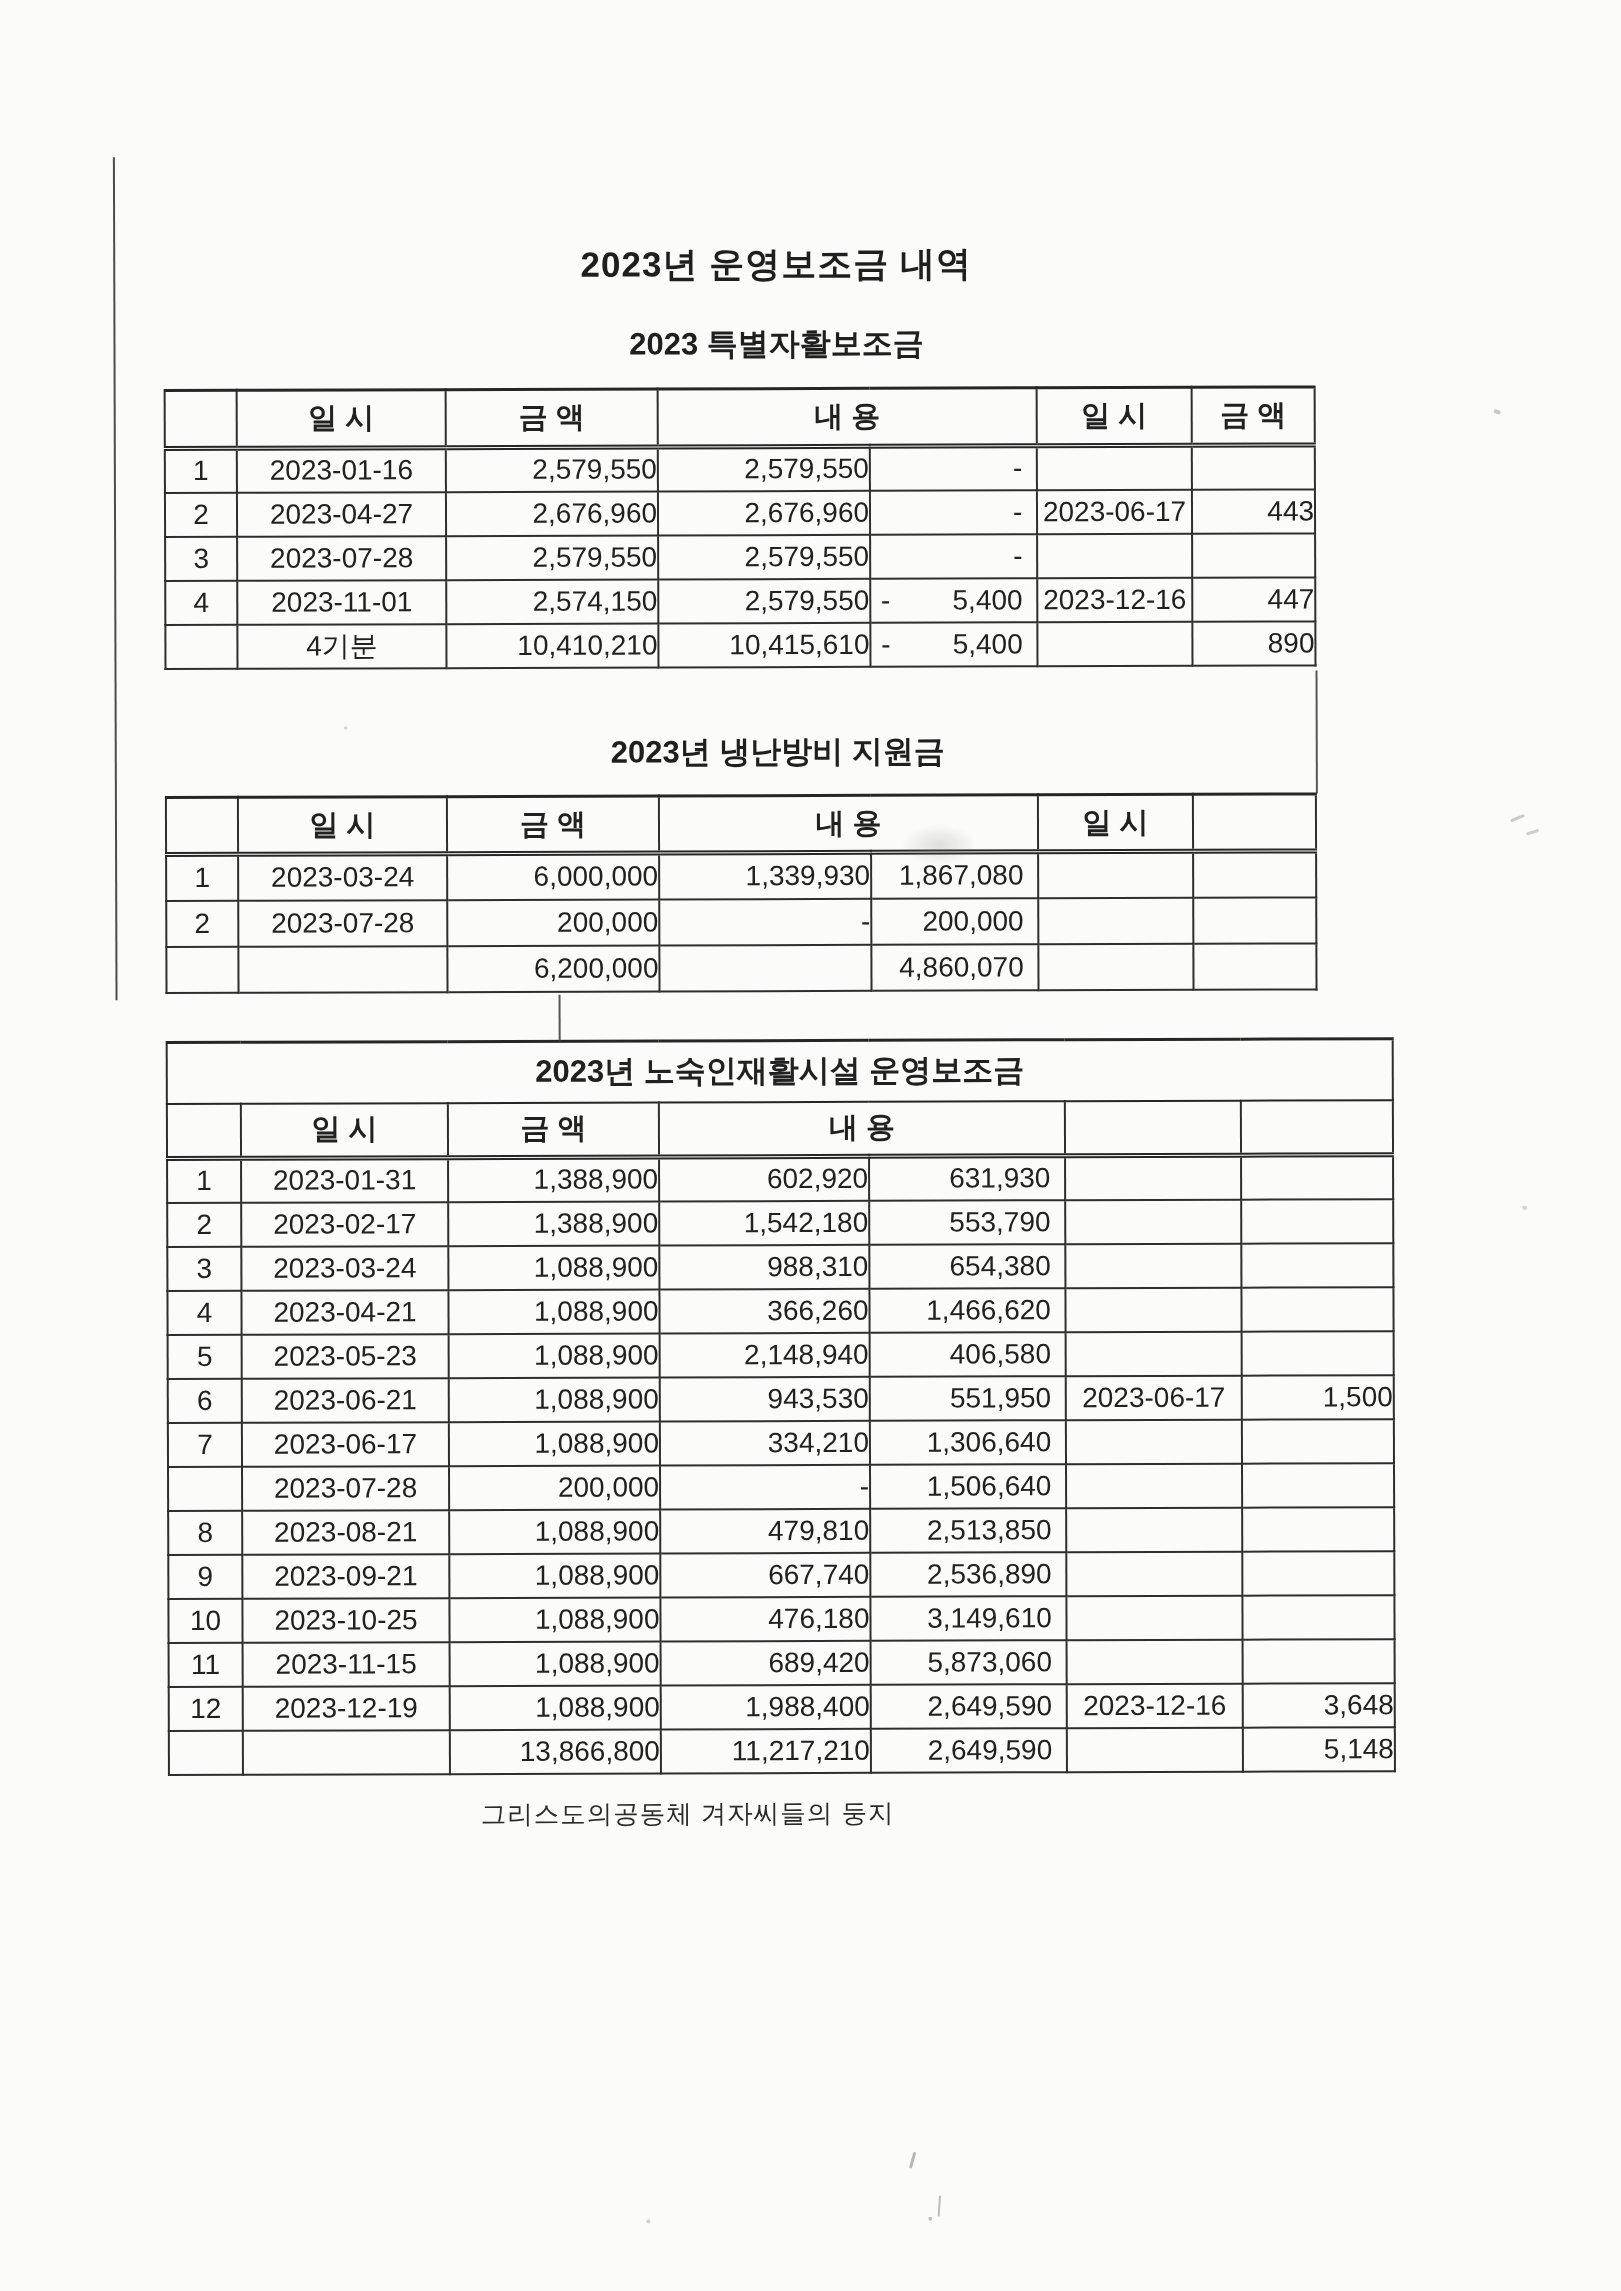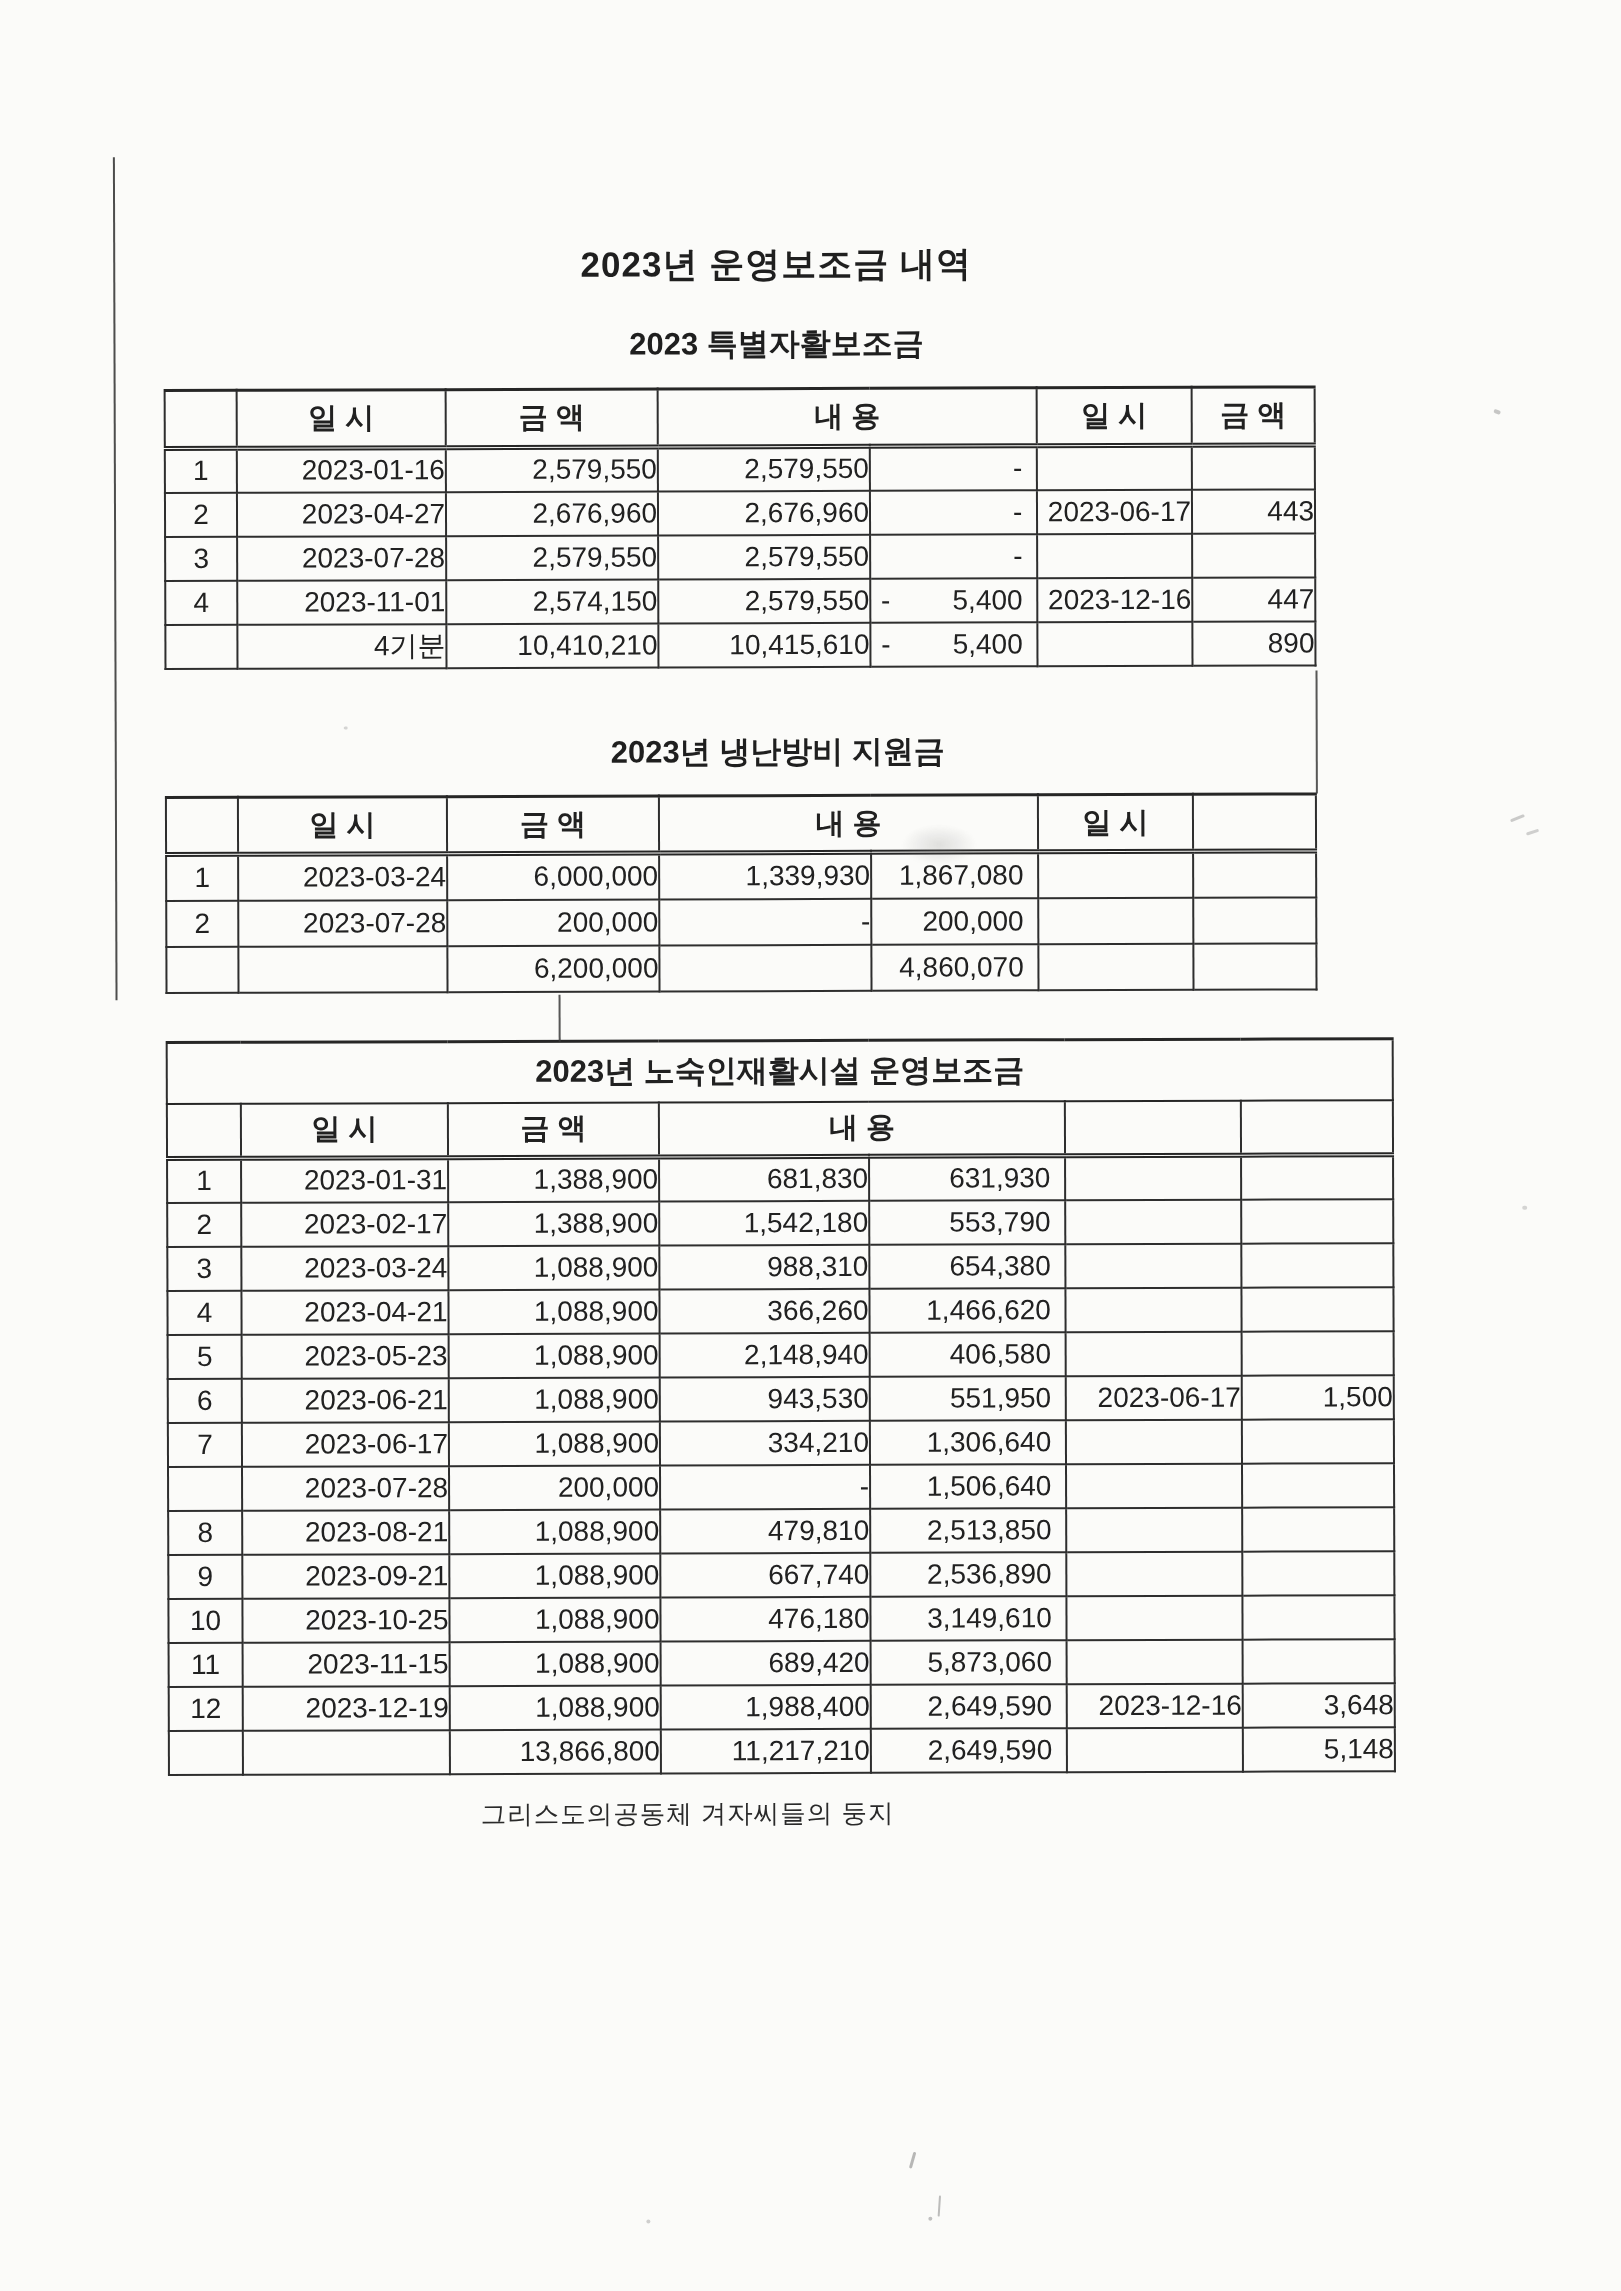--- a/index.html
+++ b/index.html
@@ -22,21 +22,21 @@
   .t thead th.h{font-size:29px;font-weight:600;border-bottom:5.9px double #262626;}
   .t1 thead tr{height:58px}
   .t1 tbody tr{height:44px}
   .t2 thead tr{height:57px}
   .t2 tbody tr{height:46px}
   .t3 tr.ttl{height:61px}
   .t3 tr.hdr{height:55px}
   .t3 tbody tr{height:44px}
   .t3 .ttl th{font-size:31px;font-weight:700;border-bottom:2.9px solid #262626;}
   .no{text-align:center;}
-  .date{text-align:right;}
+  .date{text-align:center;}
   .num{text-align:right;padding-right:12.7px;}
   .b{font-weight:700;}
   .acct-in{display:flex;justify-content:space-between;align-items:center;padding:0 13.7px 0 9.8px;}
   .footer-line{position:absolute;left:166px;width:1039px;top:1796px;text-align:center;
     font-size:25.5px;color:#2a2a2a;letter-spacing:1px;}
   
   .vline{position:absolute;width:2px;background:#3a3a3a;}
   .mark{position:absolute;background:#9a9a9a;border-radius:2px;}
   .smudge{position:absolute;border-radius:50%;
     background:radial-gradient(ellipse at center, rgba(120,120,120,.22), rgba(120,120,120,0) 70%);
@@ -244,21 +244,21 @@
         <th class="h"></th>
         <th class="h"></th>
       </tr>
     </thead>
     <tbody>
 
         <tr>
           <td class="no">1</td>
           <td class="date">2023-01-31</td>
           <td class="num">1,388,900</td>
-          <td class="num">681,830</td>
+          <td class="num">602,920</td>
           <td>
             <div class="acct-in">
                 <span></span>
                 <span>631,930</span>
               </div>
           </td>
           <td class="date"></td>
           <td class="num"></td>
         </tr>
 

